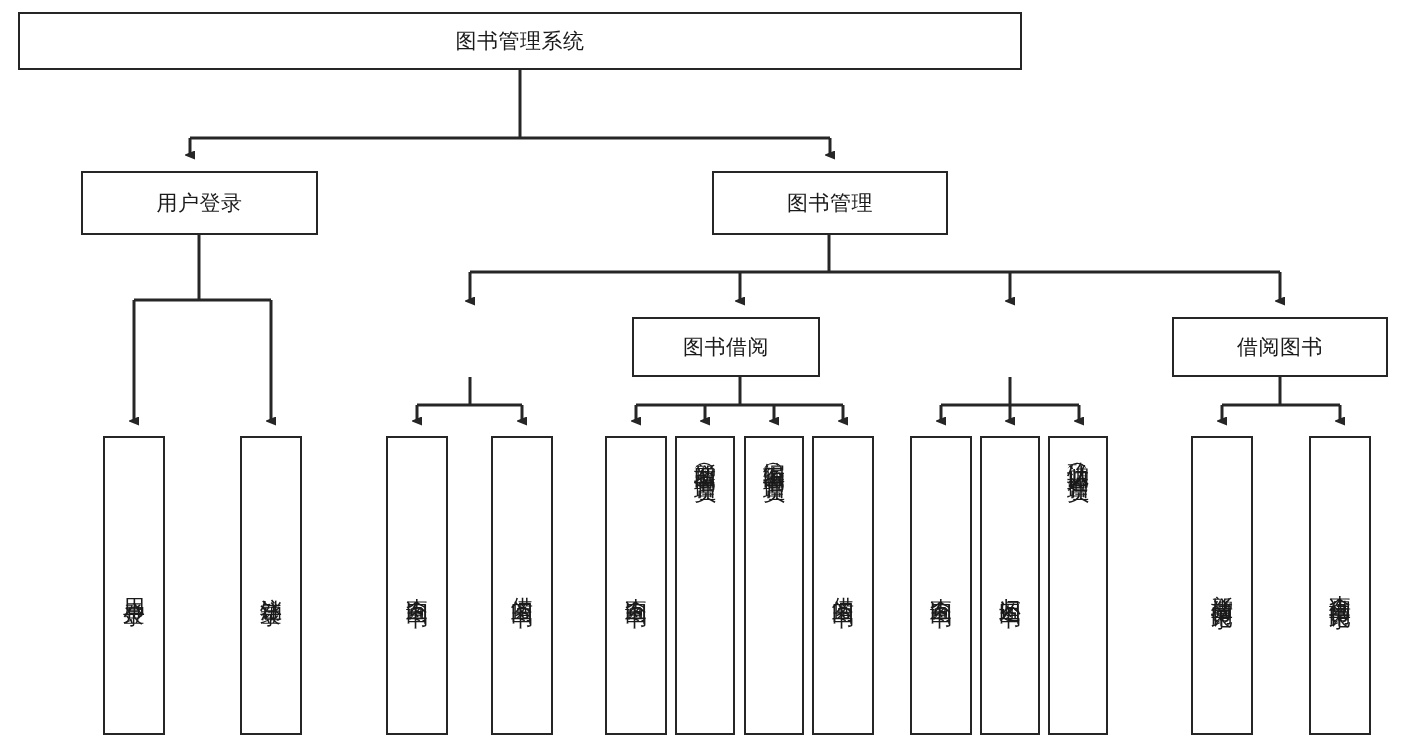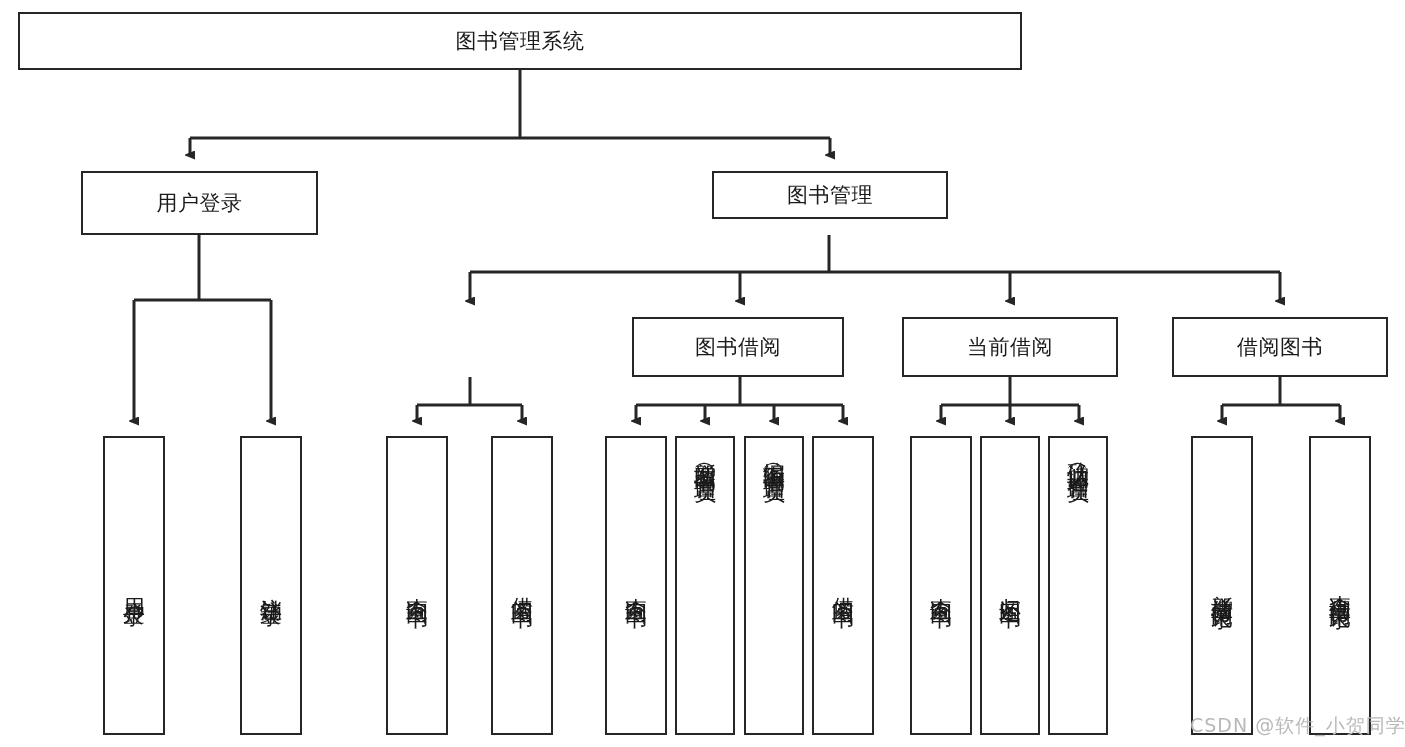--- a/index.html
+++ b/index.html
@@ -127,29 +127,26 @@
     </g>
   </svg>
 
   <div class="node" style="left:18px; top:12px; width:1004px; height:58px;">
     <span class="node-label">图书管理系统</span>
   </div>
 
   <div class="node" style="left:81px; top:171px; width:237px; height:64px;">
     <span class="node-label">用户登录</span>
   </div>
-  <div class="node" style="left:712px; top:171px; width:236px; height:48px;">
+  <div class="node" style="left:712px; top:171px; width:236px; height:64px;">
     <span class="node-label">图书管理</span>
   </div>
 
-  <div class="node" style="left:632px; top:317px; width:212px; height:60px;">
+  <div class="node" style="left:632px; top:317px; width:188px; height:60px;">
     <span class="node-label">图书借阅</span>
-  </div>
-  <div class="node" style="left:902px; top:317px; width:216px; height:60px;">
-    <span class="node-label">当前借阅</span>
   </div>
   <div class="node" style="left:1172px; top:317px; width:216px; height:60px;">
     <span class="node-label">借阅图书</span>
   </div>
 
   <div class="node vertical centered" style="left:103px; top:436px; width:62px; height:299px;">
     <span class="node-label">用户登录</span>
   </div>
   <div class="node vertical centered" style="left:240px; top:436px; width:62px; height:299px;">
     <span class="node-label">注销登录</span>
@@ -185,15 +182,14 @@
     <span class="node-label">确认归还（管理员）</span>
   </div>
 
   <div class="node vertical centered" style="left:1191px; top:436px; width:62px; height:299px;">
     <span class="node-label">新增借阅记录</span>
   </div>
   <div class="node vertical centered" style="left:1309px; top:436px; width:62px; height:299px;">
     <span class="node-label">查询借阅记录</span>
   </div>
 
-  <div class="watermark" style="left:1190px; top:713px;">CSDN @软件_小贺同学</div>
 
 </div>
 
 </body></html>

